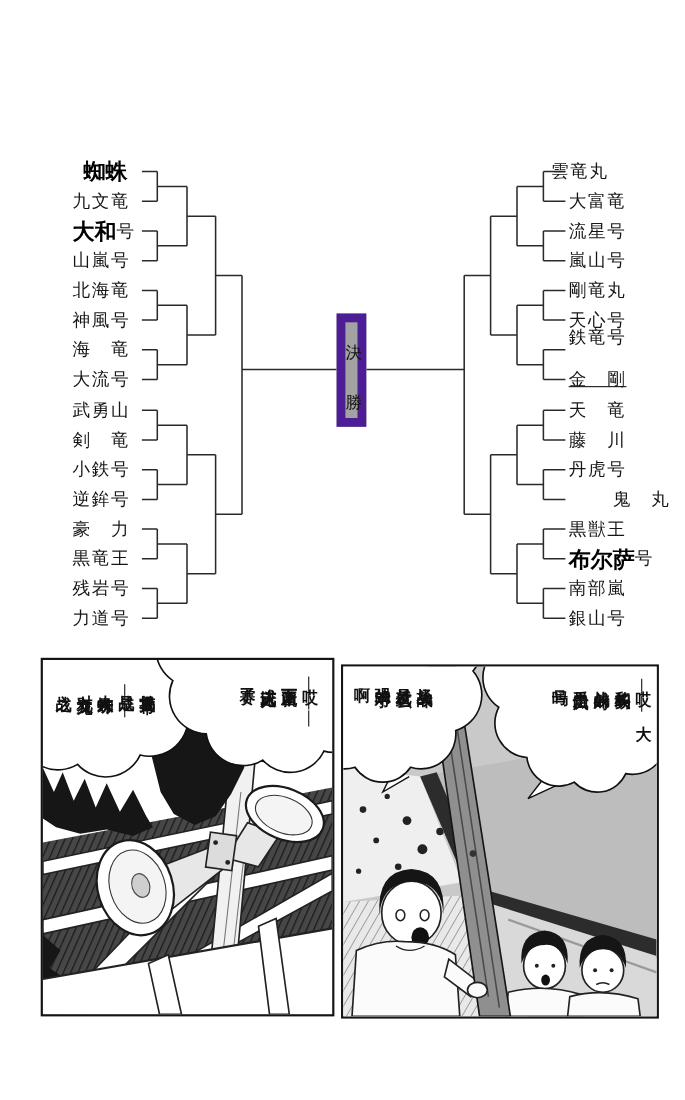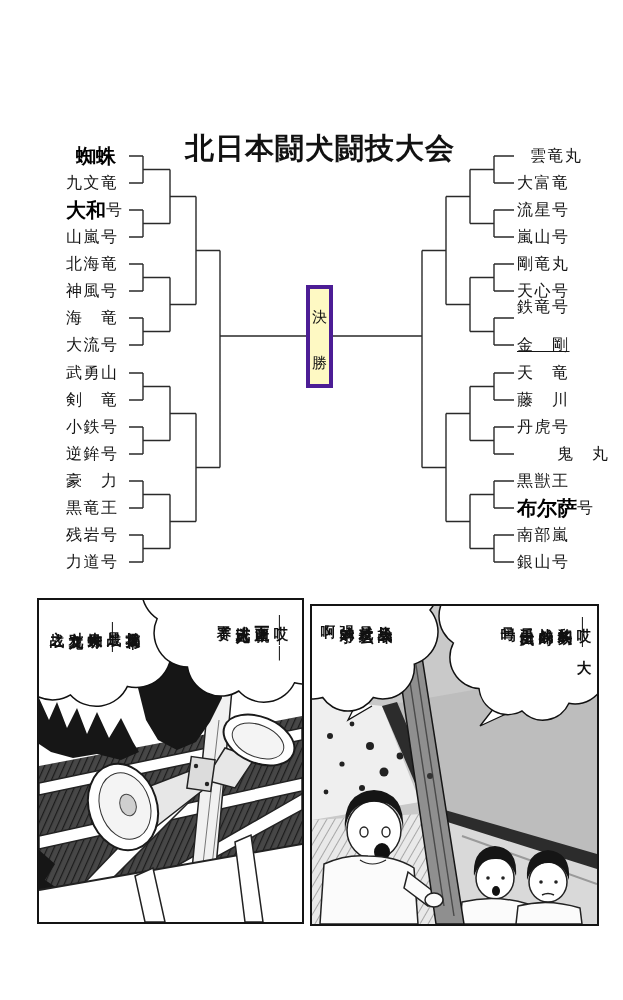--- a/index.html
+++ b/index.html
@@ -6,22 +6,22 @@
   #page{position:relative;width:623px;height:1000px;background:#fff;overflow:hidden;
         font-family:"Liberation Sans",sans-serif;color:#1a1a1a;}
 
   
   #bracket-svg{position:absolute;left:0;top:0;}
   #title{position:absolute;left:158px;top:131px;width:324px;text-align:center;
          font-weight:bold;font-size:29px;line-height:34px;letter-spacing:1px;color:#111;}
   .bname{position:absolute;height:22px;display:flex;align-items:center;white-space:nowrap;
          font-size:16px;letter-spacing:1.5px;color:#151515;}
   .bname .em{font-size:20px;font-weight:800;letter-spacing:0;color:#000;}
-  #final-box{position:absolute;left:306px;top:285px;width:27px;height:103px;background:#fef9c3;
-             border:4px solid #4c1d95;box-sizing:border-box;font-size:15px;line-height:46px;
+  #final-box{position:absolute;left:306px;top:285px;width:27px;height:103px;background:#a3a3a3;
+             border:8px solid #4c1d95;box-sizing:border-box;font-size:15px;line-height:46px;
              text-align:center;word-break:break-all;padding-top:5px;color:#111;}
 
   
   .panel{position:absolute;border:2px solid #141414;box-sizing:border-box;background:#fff;overflow:hidden;}
   #panel-left{left:37px;top:598px;width:267px;height:326px;}
   #panel-right{left:310px;top:604px;width:289px;height:322px;}
   .panel svg{position:absolute;left:0;top:0;width:100%;height:100%;}
 
   .vtext{position:absolute;writing-mode:vertical-rl;white-space:pre-line;
          font-family:"Liberation Serif",serif;font-weight:700;font-size:14.5px;
@@ -34,21 +34,20 @@
 </head>
 <body>
 
 <div id="page">
 
   <svg id="bracket-svg" width="623" height="592" viewBox="0 0 623 592">
     <path id="bracket-lines" fill="none" stroke="#2a2a2a" stroke-width="1.4" d="M129 156H143M129 183H143M129 210H143M129 237H143M129 264H143M129 291H143M129 318H143M129 345H143M129 373H143M129 400H143M129 427H143M129 454H143M129 481H143M129 508H143M129 535H143M129 562H143M143 156V183M143 169.5H170M143 210V237M143 223.5H170M143 264V291M143 277.5H170M143 318V345M143 331.5H170M143 373V400M143 386.5H170M143 427V454M143 440.5H170M143 481V508M143 494.5H170M143 535V562M143 548.5H170M170 169.5V223.5M170 196.5H196M170 277.5V331.5M170 304.5H196M170 386.5V440.5M170 413.5H196M170 494.5V548.5M170 521.5H196M196 196.5V304.5M196 250.5H220M196 413.5V521.5M196 467.5H220M220 250.5V467.5M220 336H306M514 156H494M514 183H494M514 210H494M514 237H494M514 264H494M514 291H494M514 318H494M514 345H494M514 373H494M514 400H494M514 427H494M514 454H494M514 481H494M514 508H494M514 535H494M514 562H494M494 156V183M494 169.5H470M494 210V237M494 223.5H470M494 264V291M494 277.5H470M494 318V345M494 331.5H470M494 373V400M494 386.5H470M494 427V454M494 440.5H470M494 481V508M494 494.5H470M494 535V562M494 548.5H470M470 169.5V223.5M470 196.5H446M470 277.5V331.5M470 304.5H446M470 386.5V440.5M470 413.5H446M470 494.5V548.5M470 521.5H446M446 196.5V304.5M446 250.5H422M446 413.5V521.5M446 467.5H422M422 250.5V467.5M422 336H333"></path>
   </svg>
 
   <div id="title">
-    <div>北日本闘犬闘技大会</div>
   </div>
 
   <div id="bracket-labels">
       <div class="bname" style="left: 66px; top: 145px; align-items: center;">
         <span class="em" style="margin-left: 10px;">蜘蛛</span>
       </div>
       <div class="bname" style="left: 66px; top: 172px;">
         <span>九文竜</span>
       </div>
       <div class="bname" style="left: 66px; top: 199px;">
@@ -87,21 +86,21 @@
       </div>
       <div class="bname" style="left: 66px; top: 497px;">
         <span>黒竜王</span>
       </div>
       <div class="bname" style="left: 66px; top: 524px; align-items: flex-end;">
         <span>残岩号</span>
       </div>
       <div class="bname" style="left: 66px; top: 551px;">
         <span>力道号</span>
       </div>
-      <div class="bname" style="left: 530px; top: 145px; justify-content: flex-end;">
+      <div class="bname" style="left: 501px; top: 145px; justify-content: flex-end;">
         <span>雲竜丸</span>
       </div>
       <div class="bname" style="left: 517px; top: 172px;">
         <span>大富竜</span>
       </div>
       <div class="bname" style="left: 517px; top: 199px;">
         <span>流星号</span>
       </div>
       <div class="bname" style="left: 517px; top: 226px;">
         <span>嵐山号</span>

